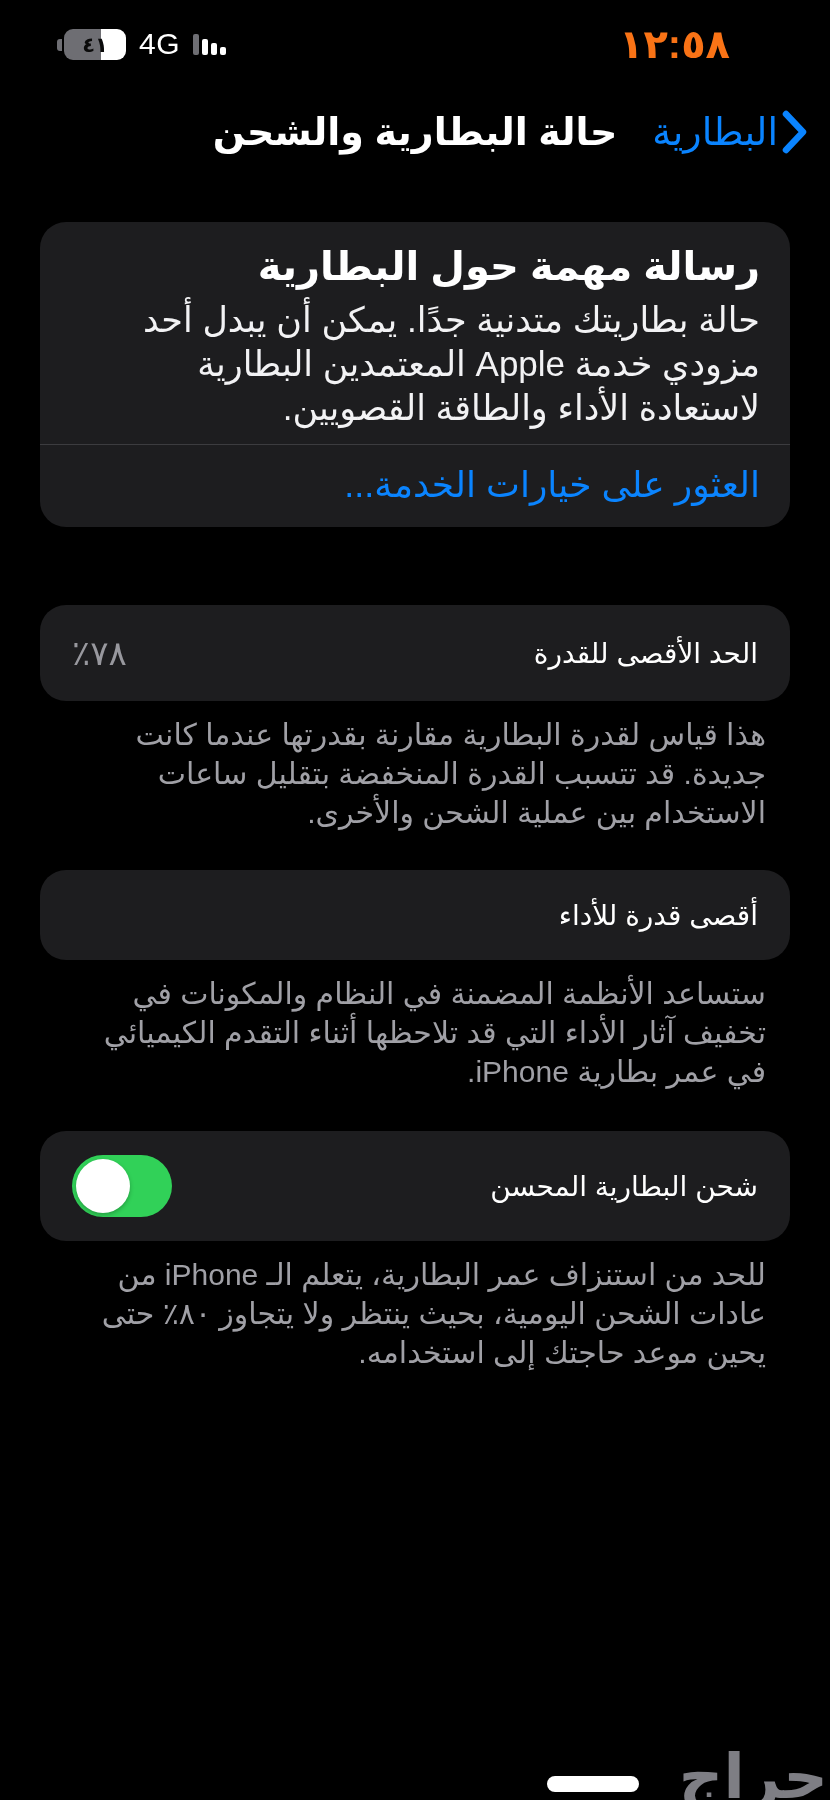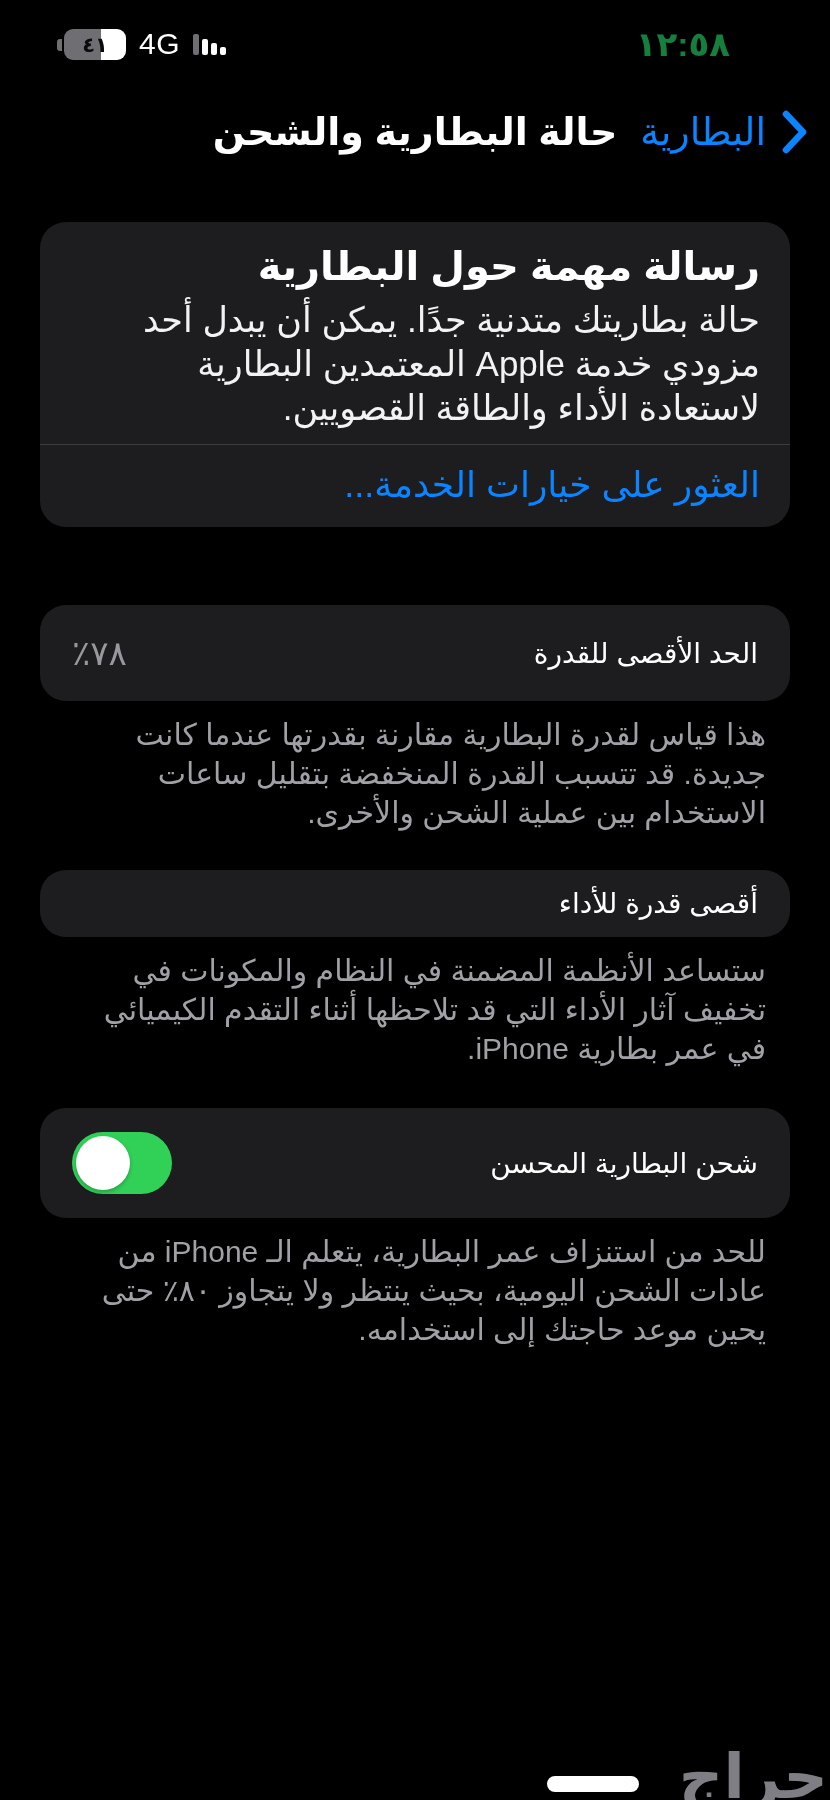--- a/index.html
+++ b/index.html
@@ -25,31 +25,31 @@
     border-radius:3px 0 0 3px;background:#6e6e73;
   }
   .battery-num{font-size:21px;font-weight:bold;color:#0a0a0a;line-height:1;}
   .net-label{color:#fff;font-size:30px;letter-spacing:.5px;}
   .signal{display:flex;align-items:flex-end;gap:3px;height:22px;}
   .signal i{display:block;width:6px;border-radius:2px;background:#fff;}
   .signal .b4{height:21px;background:#6e6e73;}
   .signal .b3{height:16px;}
   .signal .b2{height:12px;}
   .signal .b1{height:8px;}
-  .status-time{color:#15803d;font-size:34px;font-weight:bold;direction:ltr;}
+  .status-time{color:#f97316;font-size:40px;font-weight:bold;direction:ltr;}
   
   .nav-bar{position:absolute;top:98px;left:0;right:0;height:68px;}
   .nav-title{
     position:absolute;left:0;right:0;top:0;height:68px;
     display:flex;align-items:center;justify-content:center;
     color:#fff;font-size:38px;font-weight:bold;
   }
   .back-button{
     position:absolute;top:0;right:22px;height:68px;
-    direction:ltr;display:flex;align-items:center;gap:16px;cursor:pointer;
+    direction:ltr;display:flex;align-items:center;gap:4px;cursor:pointer;
   }
   .back-label{color:#0a84ff;font-size:38px;}
   .back-chevron{display:block;}
   
   .card{margin:0 40px;background:#1d1d1f;border-radius:26px;}
   .card-inner{padding:0 30px;}
   .message-card{margin-top:222px;padding-top:20px;}
   .msg-title{
     color:#fff;font-size:40px;font-weight:bold;line-height:48px;margin-bottom:8px;
     text-align:right;
@@ -61,21 +61,21 @@
   .row-card{
     display:flex;align-items:center;justify-content:space-between;
     padding:0 32px;
   }
   .capacity-card{margin-top:78px;height:96px;}
   .row-label{color:#fff;font-size:28px;}
   .row-value{color:#98989e;font-size:34px;}
   .footer-note{
     margin:14px 64px 0 64px;color:#a0a0a6;font-size:30px;line-height:39px;text-align:right;
   }
-  .peak-card{margin-top:38px;height:67px;}
+  .peak-card{margin-top:38px;height:90px;}
   .charge-card{margin-top:40px;height:110px;}
   
   .toggle{
     position:relative;width:100px;height:62px;border-radius:31px;background:#31d158;
     flex:0 0 auto;cursor:pointer;
   }
   .toggle .knob{
     position:absolute;top:4px;left:4px;width:54px;height:54px;border-radius:50%;
     background:#fff;box-shadow:0 2px 4px rgba(0,0,0,.25);
   }

